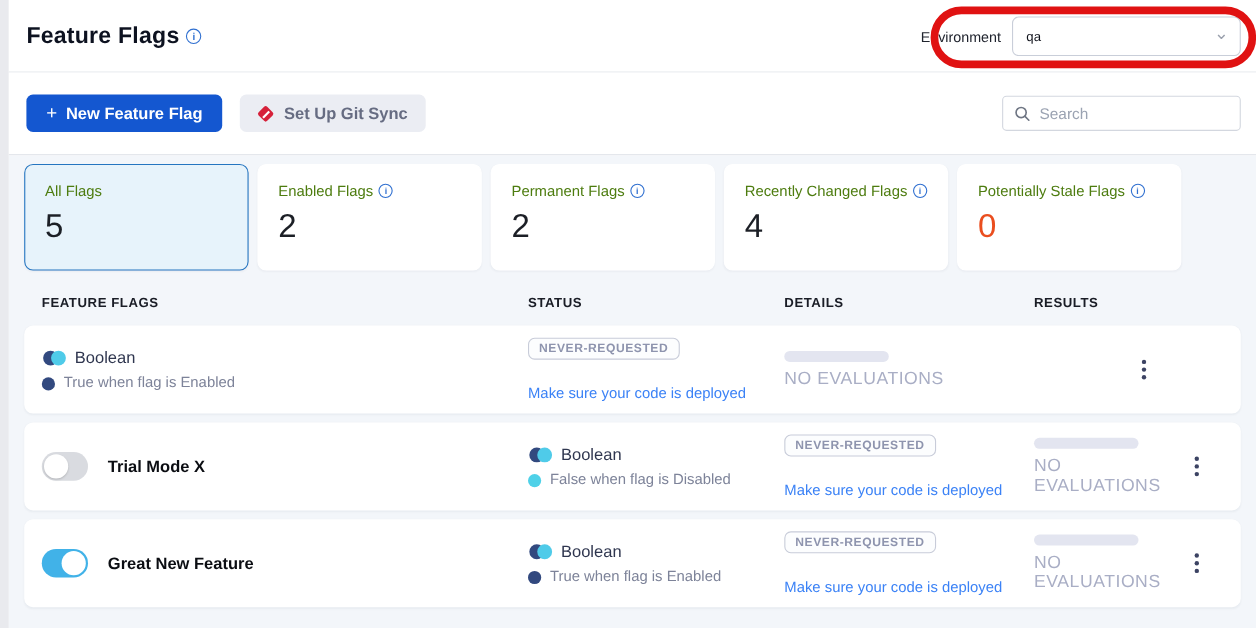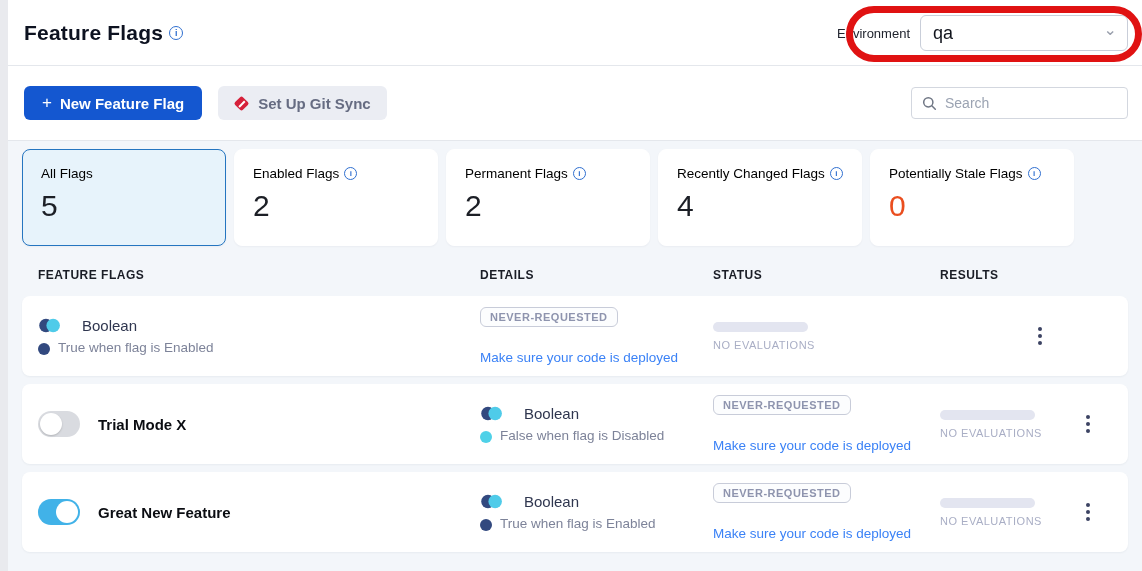--- a/index.html
+++ b/index.html
@@ -7,21 +7,21 @@
   .gutter { position:absolute; left:0; top:0; width:8px; height:571px; background:#e9eaee; }
   .main { position:absolute; left:8px; top:0; width:1134px; height:571px; }
 
   
   .header { position:relative; height:66px; background:#fff; border-bottom:1px solid #e4e7ec; display:flex; align-items:center; padding:0 16px; }
   .page-title { font-size:21px; font-weight:bold; color:#0d1220; letter-spacing:.2px; }
   .info-icon { display:inline-flex; align-items:center; justify-content:center; width:14px; height:14px; border:1.3px solid #2f6fd0; border-radius:50%; color:#2f6fd0; font-size:9px; font-weight:bold; margin-left:6px; vertical-align:middle; }
   .info-icon::before { content:"i"; }
   .env-group { position:absolute; right:14px; top:15px; display:flex; align-items:center; gap:10px; }
   .env-label { font-size:13px; color:#20242e; }
-  .env-select { width:208px; height:36px; border:1px solid #c9ced9; border-radius:6px; background:#fff; display:flex; align-items:center; padding:0 12px; font-size:18px; color:#10131c; position:relative; cursor:pointer; }
+  .env-select { width:208px; height:36px; border:1px solid #c9ced9; border-radius:6px; background:#fff; display:flex; align-items:center; padding:0 12px; font-size:12px; color:#10131c; position:relative; cursor:pointer; }
   .env-select .chev { position:absolute; right:10px; top:4px; color:#9aa0ad; font-size:16px; }
   .env-select .chev::before { content:"⌄"; }
   .annotation { position:absolute; left:838px; top:6px; width:296px; height:56px; border:7px solid #e01212; border-radius:30px; pointer-events:none; z-index:5; }
 
   
   .toolbar { position:relative; height:75px; background:#fff; border-bottom:1px solid #e4e7ec; display:flex; align-items:center; padding:0 16px; gap:16px; }
   .btn-primary { height:34px; padding:0 18px; background:#1457d0; color:#fff; border:none; border-radius:6px; font-size:15px; font-weight:bold; display:inline-flex; align-items:center; gap:8px; cursor:pointer; font-family:inherit; }
   .btn-primary .plus { font-size:17px; font-weight:normal; }
   .btn-secondary { height:34px; padding:6px 16px; background:#ebedf3; color:#666c82; border:none; border-radius:6px; font-size:15px; font-weight:bold; display:inline-flex; align-items:center; gap:9px; cursor:pointer; font-family:inherit; }
   .git-icon { width:15px; height:15px; position:relative; display:inline-block; }
@@ -29,50 +29,50 @@
   .git-icon::after { content:""; position:absolute; left:7px; top:4px; width:1.6px; height:8px; background:#fff; transform:rotate(45deg); }
   .searchbox { position:absolute; right:14px; height:32px; width:217px; border:1px solid #d3d7df; border-radius:4px; background:#fff; display:flex; align-items:center; padding:0 10px; gap:8px; }
   .searchbox input { border:none; outline:none; font-size:14px; color:#30343e; width:100%; font-family:inherit; background:transparent; }
   .searchbox input::placeholder { color:#9ba3b2; }
 
   
   .content { background:#f3f6fa; height:430px; padding:8px 14px 0 14px; }
   .stats-row { display:flex; gap:8px; }
   .stat-card { width:204px; height:97px; background:#fff; border:1px solid #fff; border-radius:8px; padding:16px 18px; cursor:pointer; box-shadow:0 1px 2px rgba(20,30,60,.04); }
   .stat-card.selected { background:#e7f3fb; border:1px solid #2575c0; }
-  .stat-label { font-size:13.5px; color:#000000; display:flex; align-items:center; }
+  .stat-label { font-size:13.5px; color:#4d7c0f; display:flex; align-items:center; }
   .stat-label .info-icon { width:13px; height:13px; font-size:8px; }
   .stat-value { font-size:30px; color:#1c1f26; margin-top:8px; }
 
   .grid { display:grid; grid-template-columns:442px 233px 227px 1fr 48px; align-items:center; padding-left:16px; padding-right:6px; }
   .thead { padding-top:22px; padding-bottom:14px; }
   .th { font-size:12px; font-weight:bold; letter-spacing:.5px; color:#1a1d26; }
 
   .row-card { background:#fff; border-radius:8px; height:80px; margin-bottom:8px; box-shadow:0 1px 2px rgba(20,30,60,.05); cursor:pointer; }
   .flag-cell { display:flex; align-items:center; gap:18px; }
   .toggle { width:42px; height:26px; border-radius:13px; position:relative; flex:0 0 auto; cursor:pointer; }
   .toggle.on { background:#41b2e8; }
   .toggle.on .knob { position:absolute; right:2px; top:2px; width:22px; height:22px; border-radius:50%; background:#fff; }
   .toggle.off { background:#d9dbe0; }
   .toggle.off .knob { position:absolute; left:2px; top:2px; width:22px; height:22px; border-radius:50%; background:#fff; box-shadow:0 1px 2px rgba(0,0,0,.18); }
   .flag-name { font-size:15px; font-weight:bold; color:#0b0d12; }
 
-  .details-cell .line1 { display:flex; align-items:center; gap:20px; font-size:15px; color:#2f364f; }
+  .details-cell .line1 { display:flex; align-items:center; gap:6px; font-size:15px; color:#2f364f; }
   .bool-icon { width:24px; height:16px; position:relative; display:inline-block; }
   .bool-icon::before { content:""; position:absolute; left:0; top:0; width:15px; height:15px; border-radius:50%; background:#32497f; }
   .bool-icon::after { content:""; position:absolute; left:8px; top:0; width:15px; height:15px; border-radius:50%; background:#4fcbe9; }
   .row-card:nth-of-type(n+2) .bool-icon, .small .bool-icon { transform:scale(.9); }
   .details-cell .line2 { display:flex; align-items:flex-end; gap:8px; margin-top:6px; font-size:13.5px; color:#7d8399; }
   .vdot { width:12px; height:12px; border-radius:50%; display:inline-block; flex:0 0 auto; }
 
   .status-cell .badge { display:inline-block; border:1px solid #c8ccd9; border-radius:6px; padding:3px 9px; font-size:11px; font-weight:bold; letter-spacing:.5px; color:#8e94ae; background:#fcfdfe; }
   .status-cell .status-text { margin-top:23px; font-size:13.5px; color:#3b82f6; }
 
   .results-cell .bar { width:95px; height:10px; border-radius:5px; background:#e3e5f0; }
-  .results-cell .no-evals { margin-top:7px; font-size:11px; letter-spacing:.5px; color:#a9aec5; }
+  .results-cell .no-evals { margin-top:7px; font-size:16px; letter-spacing:.5px; color:#a9aec5; }
 
   .kebab { display:flex; flex-direction:column; align-items:center; gap:3px; padding:8px; cursor:pointer; justify-self:end; margin-right:24px; }
   .kebab span { width:4px; height:4px; border-radius:50%; background:#3c4363; }
 
   .search-icon svg { display:block; }
 </style>
 </head>
 <body>
 
 <div class="gutter"></div>
@@ -146,22 +146,22 @@
         <div class="stat-label">
             <span>Potentially Stale Flags</span>
             <span class="info-icon" style="margin-left:5px;"></span>
           </div>
         <div class="stat-value" style="color:#ea4e1f">0</div>
       </div>
     </div>
 
     <div class="grid thead">
       <div class="th">FEATURE FLAGS</div>
+      <div class="th">STATUS</div>
       <div class="th">DETAILS</div>
-      <div class="th">STATUS</div>
       <div class="th">RESULTS</div>
       <div></div>
     </div>
 
     <div class="row-card grid">
       <div class="details-cell">
         <div class="line1">
             <span class="bool-icon"></span>
             <span>Boolean</span>
           </div>

